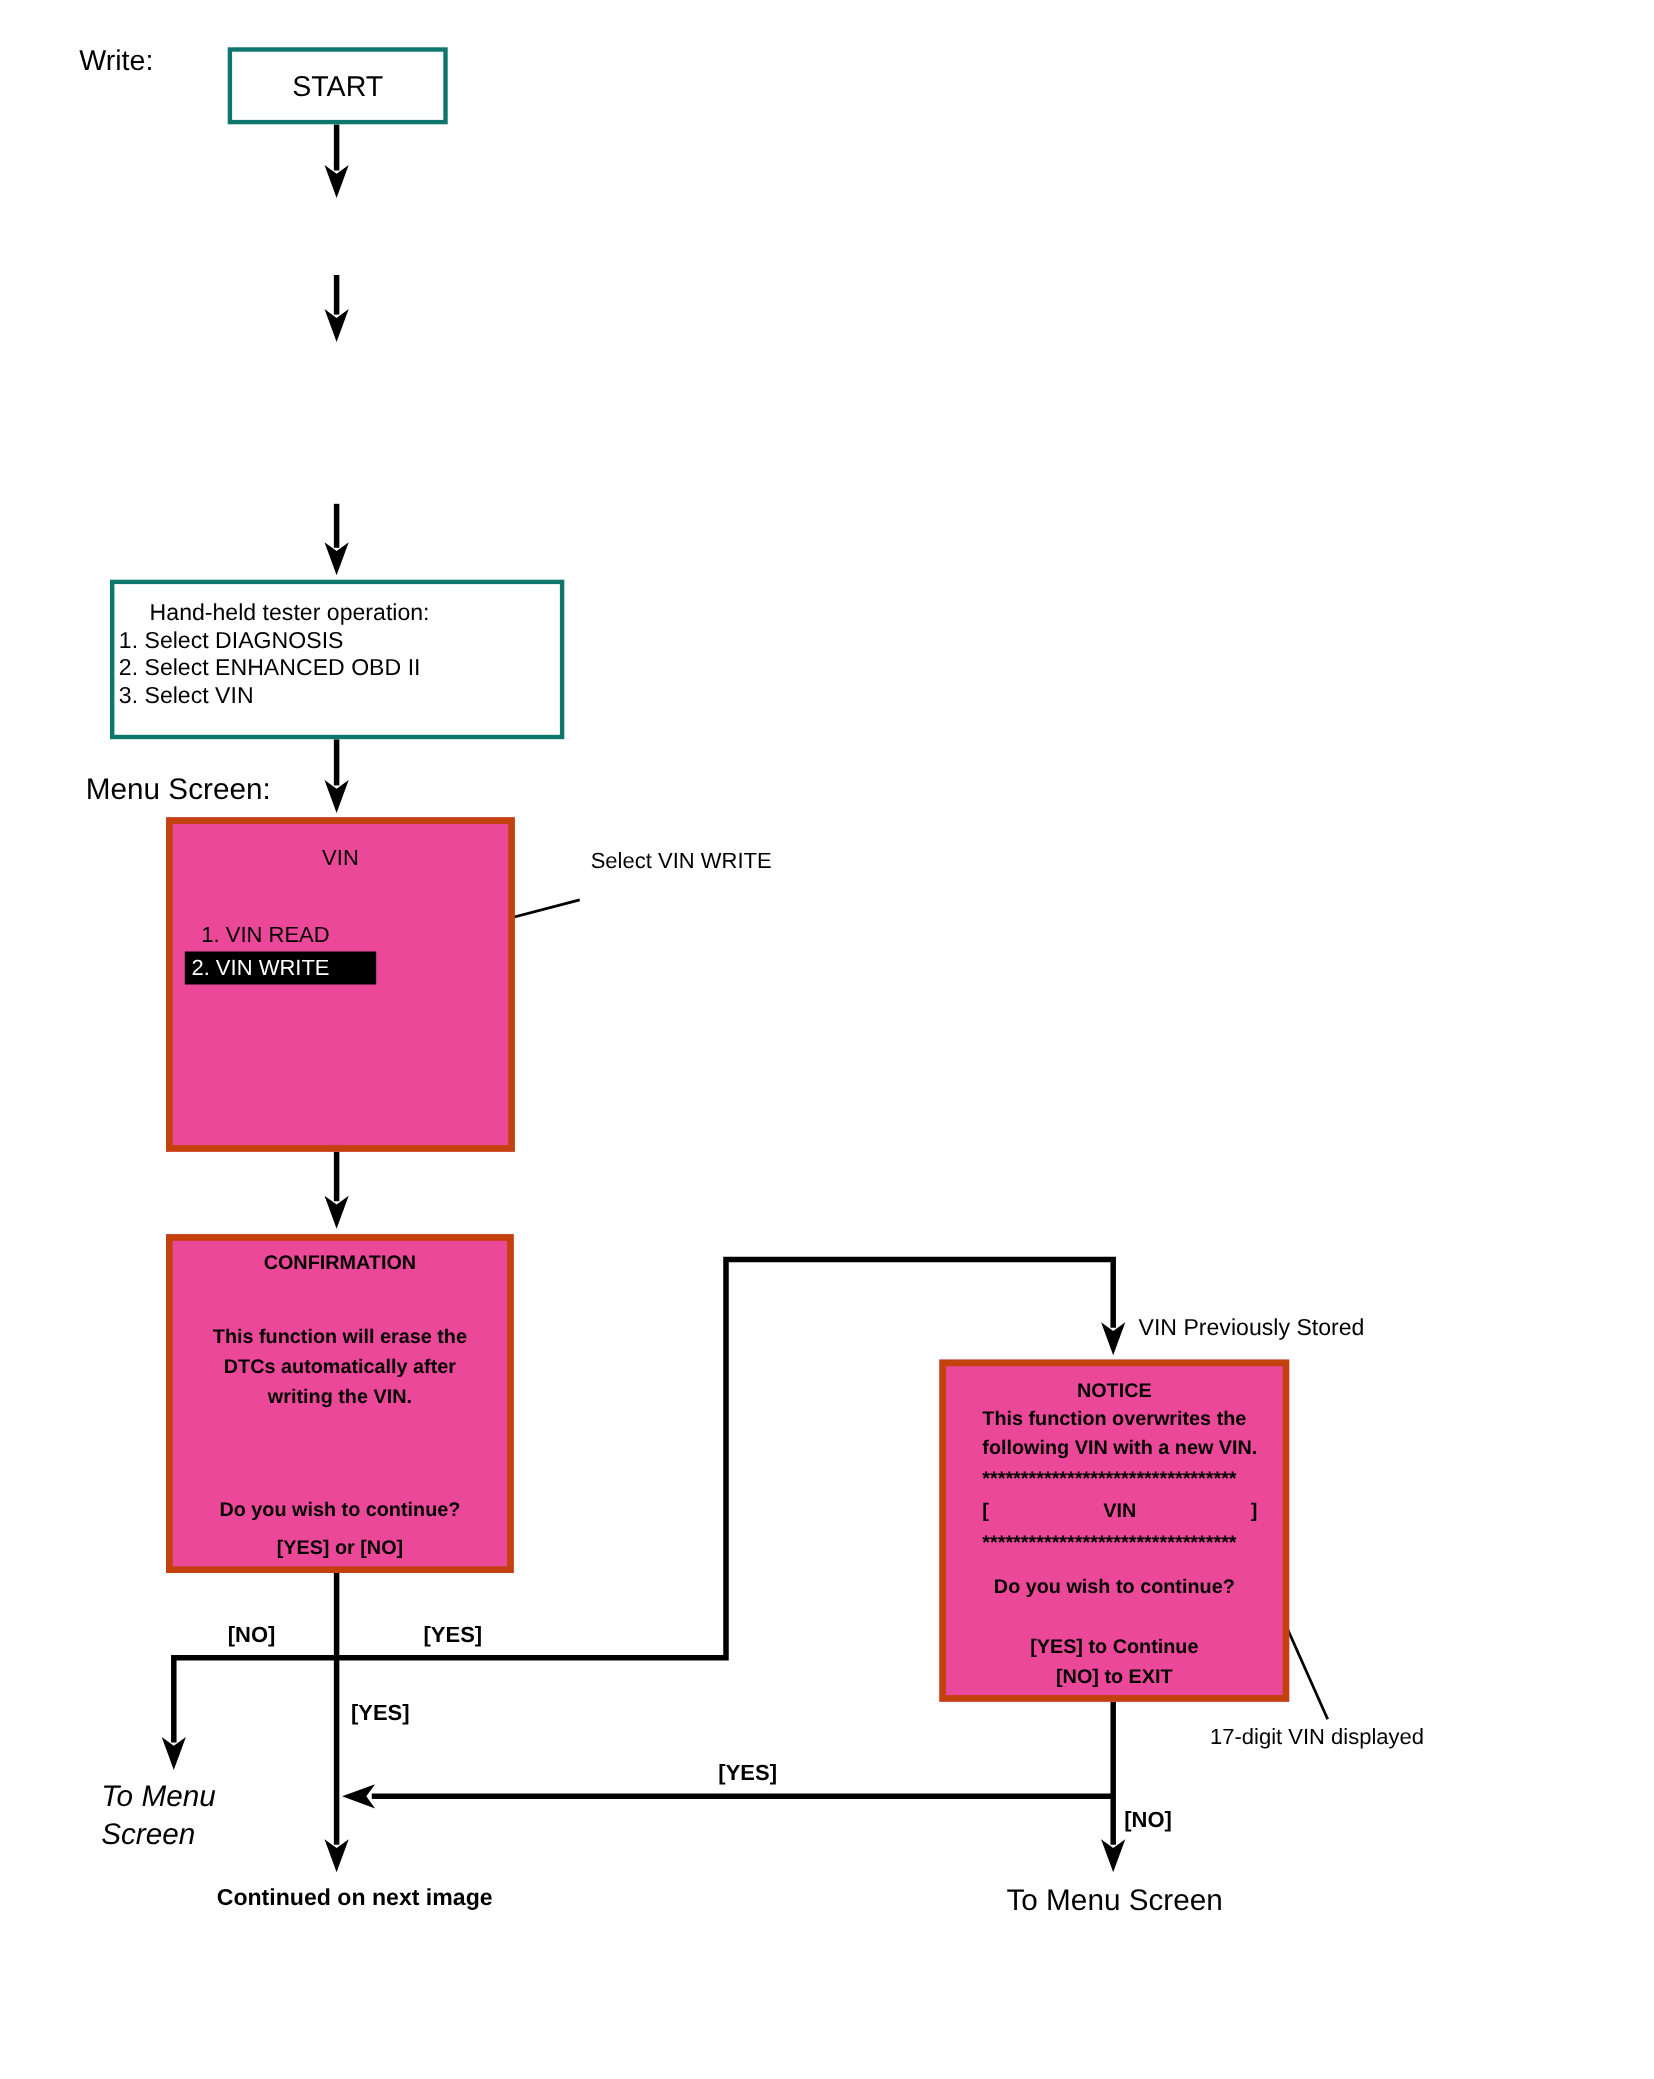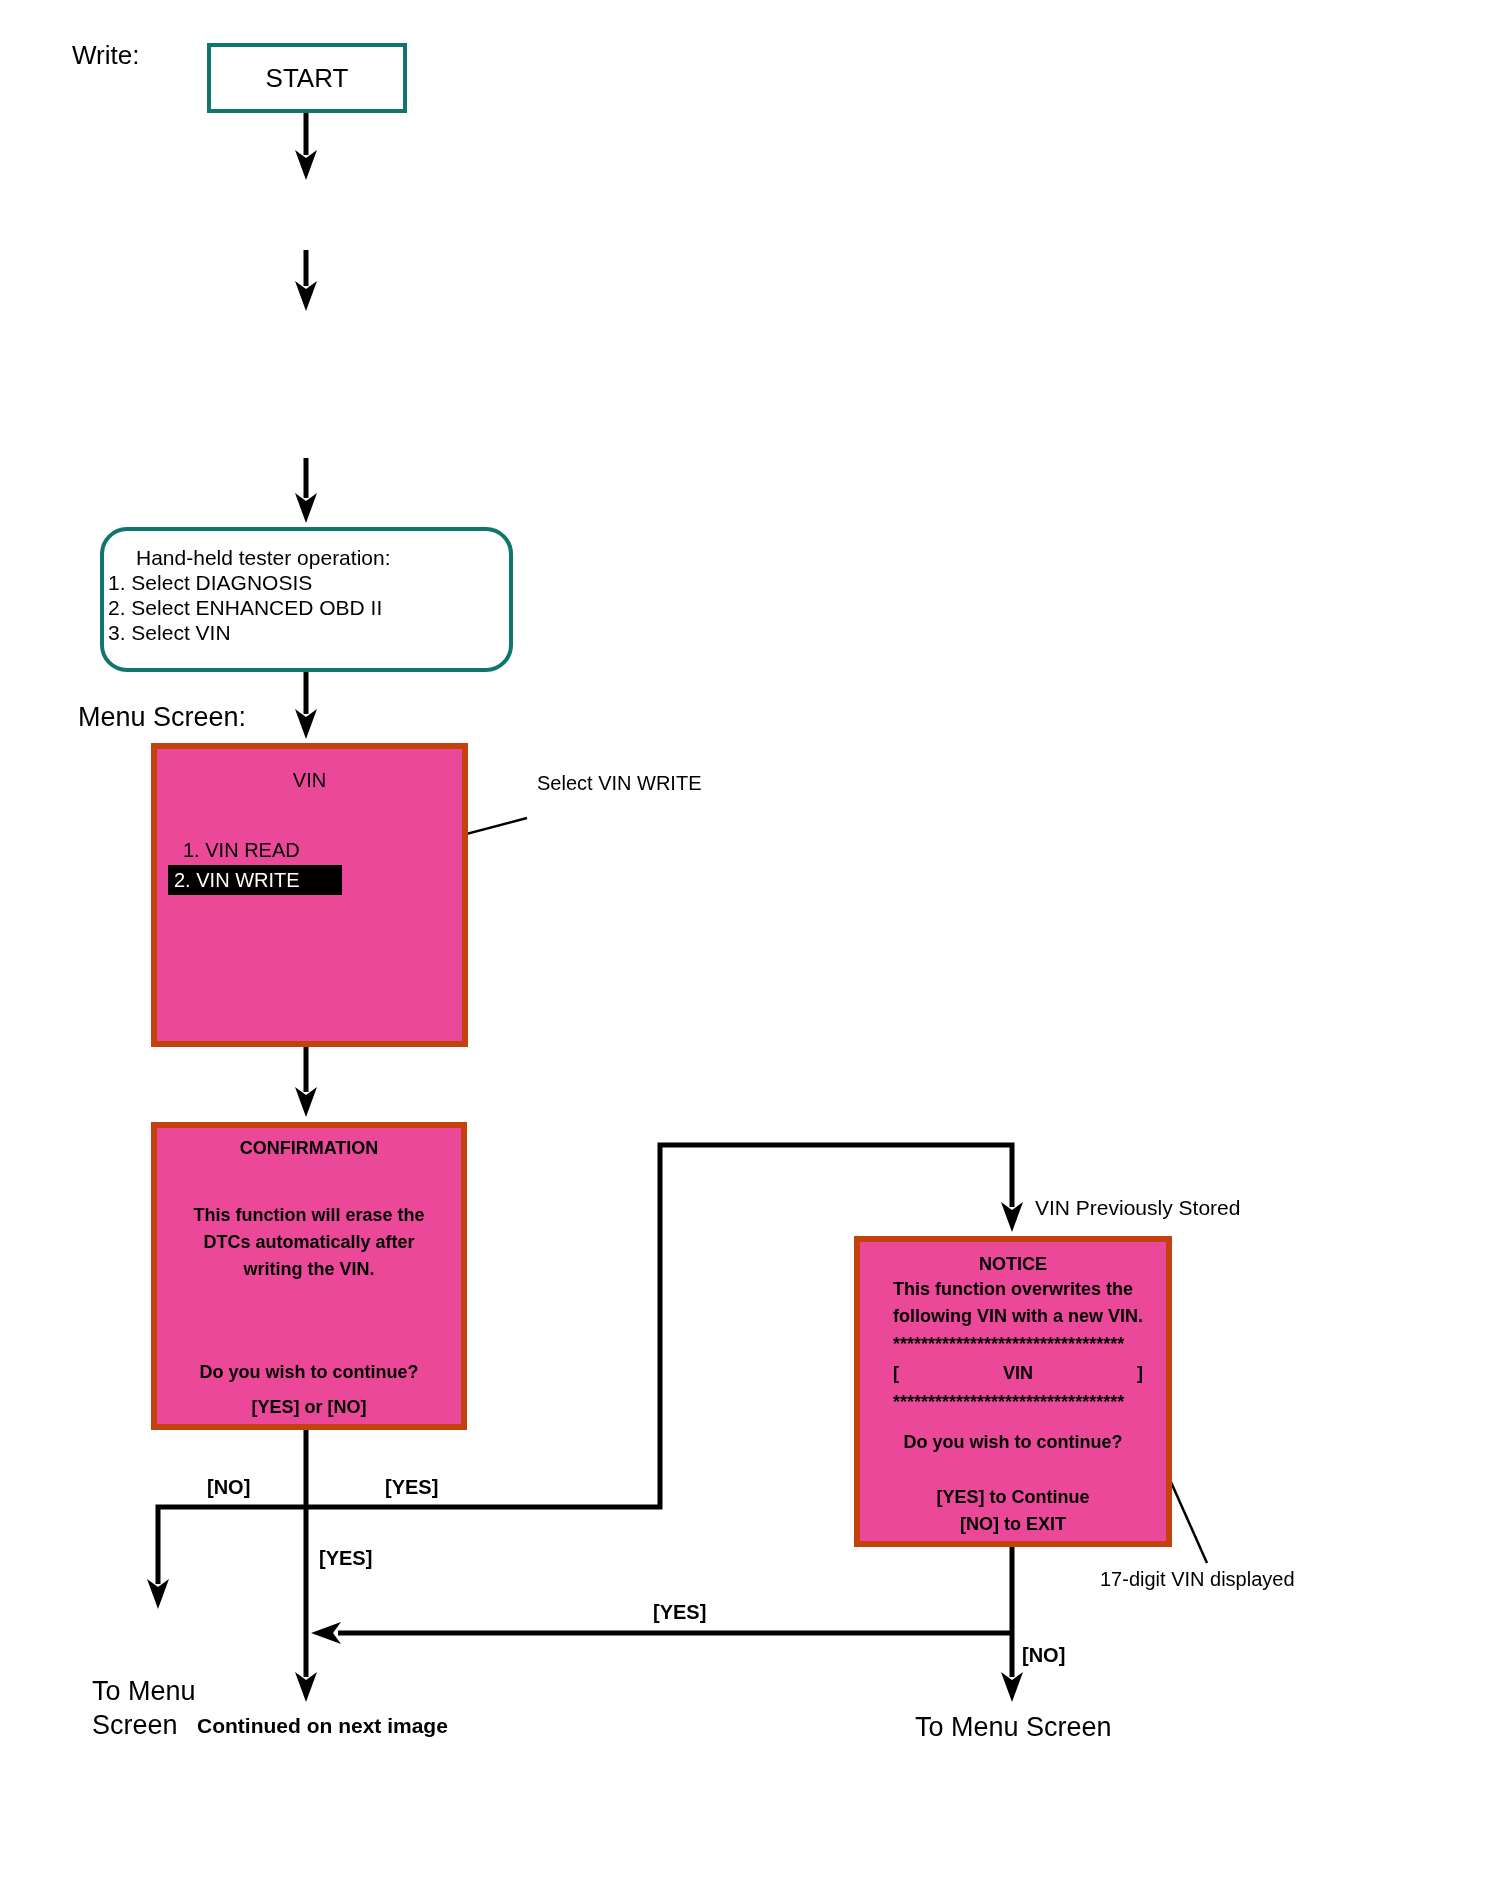--- a/index.html
+++ b/index.html
@@ -70,21 +70,21 @@
   </svg>
 
   <div class="abs t26" style="left:72px;top:40px;">Write:</div>
 
   <div class="box center-single" style="left:207px;top:43px;width:200px;height:70px;font-size:26px;">
     <span>START</span>
   </div>
 
 
 
-  <div class="box t21" style="left:100px;top:527px;width:413px;height:145px;padding:14px 0 0 4px;border-radius:27px;">
+  <div class="box t21" style="left:100px;top:527px;width:413px;height:145px;padding:14px 0 0 4px;">
     <div class="prep-line" style="margin-left:28px;">Hand-held tester operation:</div>
     <div class="prep-line">1. Select DIAGNOSIS</div>
     <div class="prep-line">2. Select ENHANCED OBD II</div>
     <div class="prep-line">3. Select VIN</div>
   </div>
 
   <div class="abs t27" style="left:78px;top:700px;">Menu Screen:</div>
 
   <div class="screen" style="left:151px;top:743px;width:317px;height:304px;">
     <div class="vin-item" style="text-align:center;margin-top:18px;">VIN</div>
@@ -124,20 +124,20 @@
   </div>
 
   <div class="annot" style="left:1100px;top:1568px;">17-digit VIN displayed</div>
 
   <div class="branch-label" style="left:207px;top:1476px;">[NO]</div>
   <div class="branch-label" style="left:385px;top:1476px;">[YES]</div>
   <div class="branch-label" style="left:319px;top:1547px;">[YES]</div>
   <div class="branch-label" style="left:653px;top:1601px;">[YES]</div>
   <div class="branch-label" style="left:1022px;top:1644px;">[NO]</div>
 
-  <div class="abs t27" style="left:92px;top:1674px;">
+  <div class="abs t27" style="left:92px;top:1616px;font-style:italic;">
     <div>To Menu</div>
     <div>Screen</div>
   </div>
   <div class="abs" style="left:197px;top:1714px;font-size:21px;font-weight:bold;">Continued on next image</div>
   <div class="abs t27" style="left:915px;top:1710px;">To Menu Screen</div>
 
 </div>
 
 </body></html>

